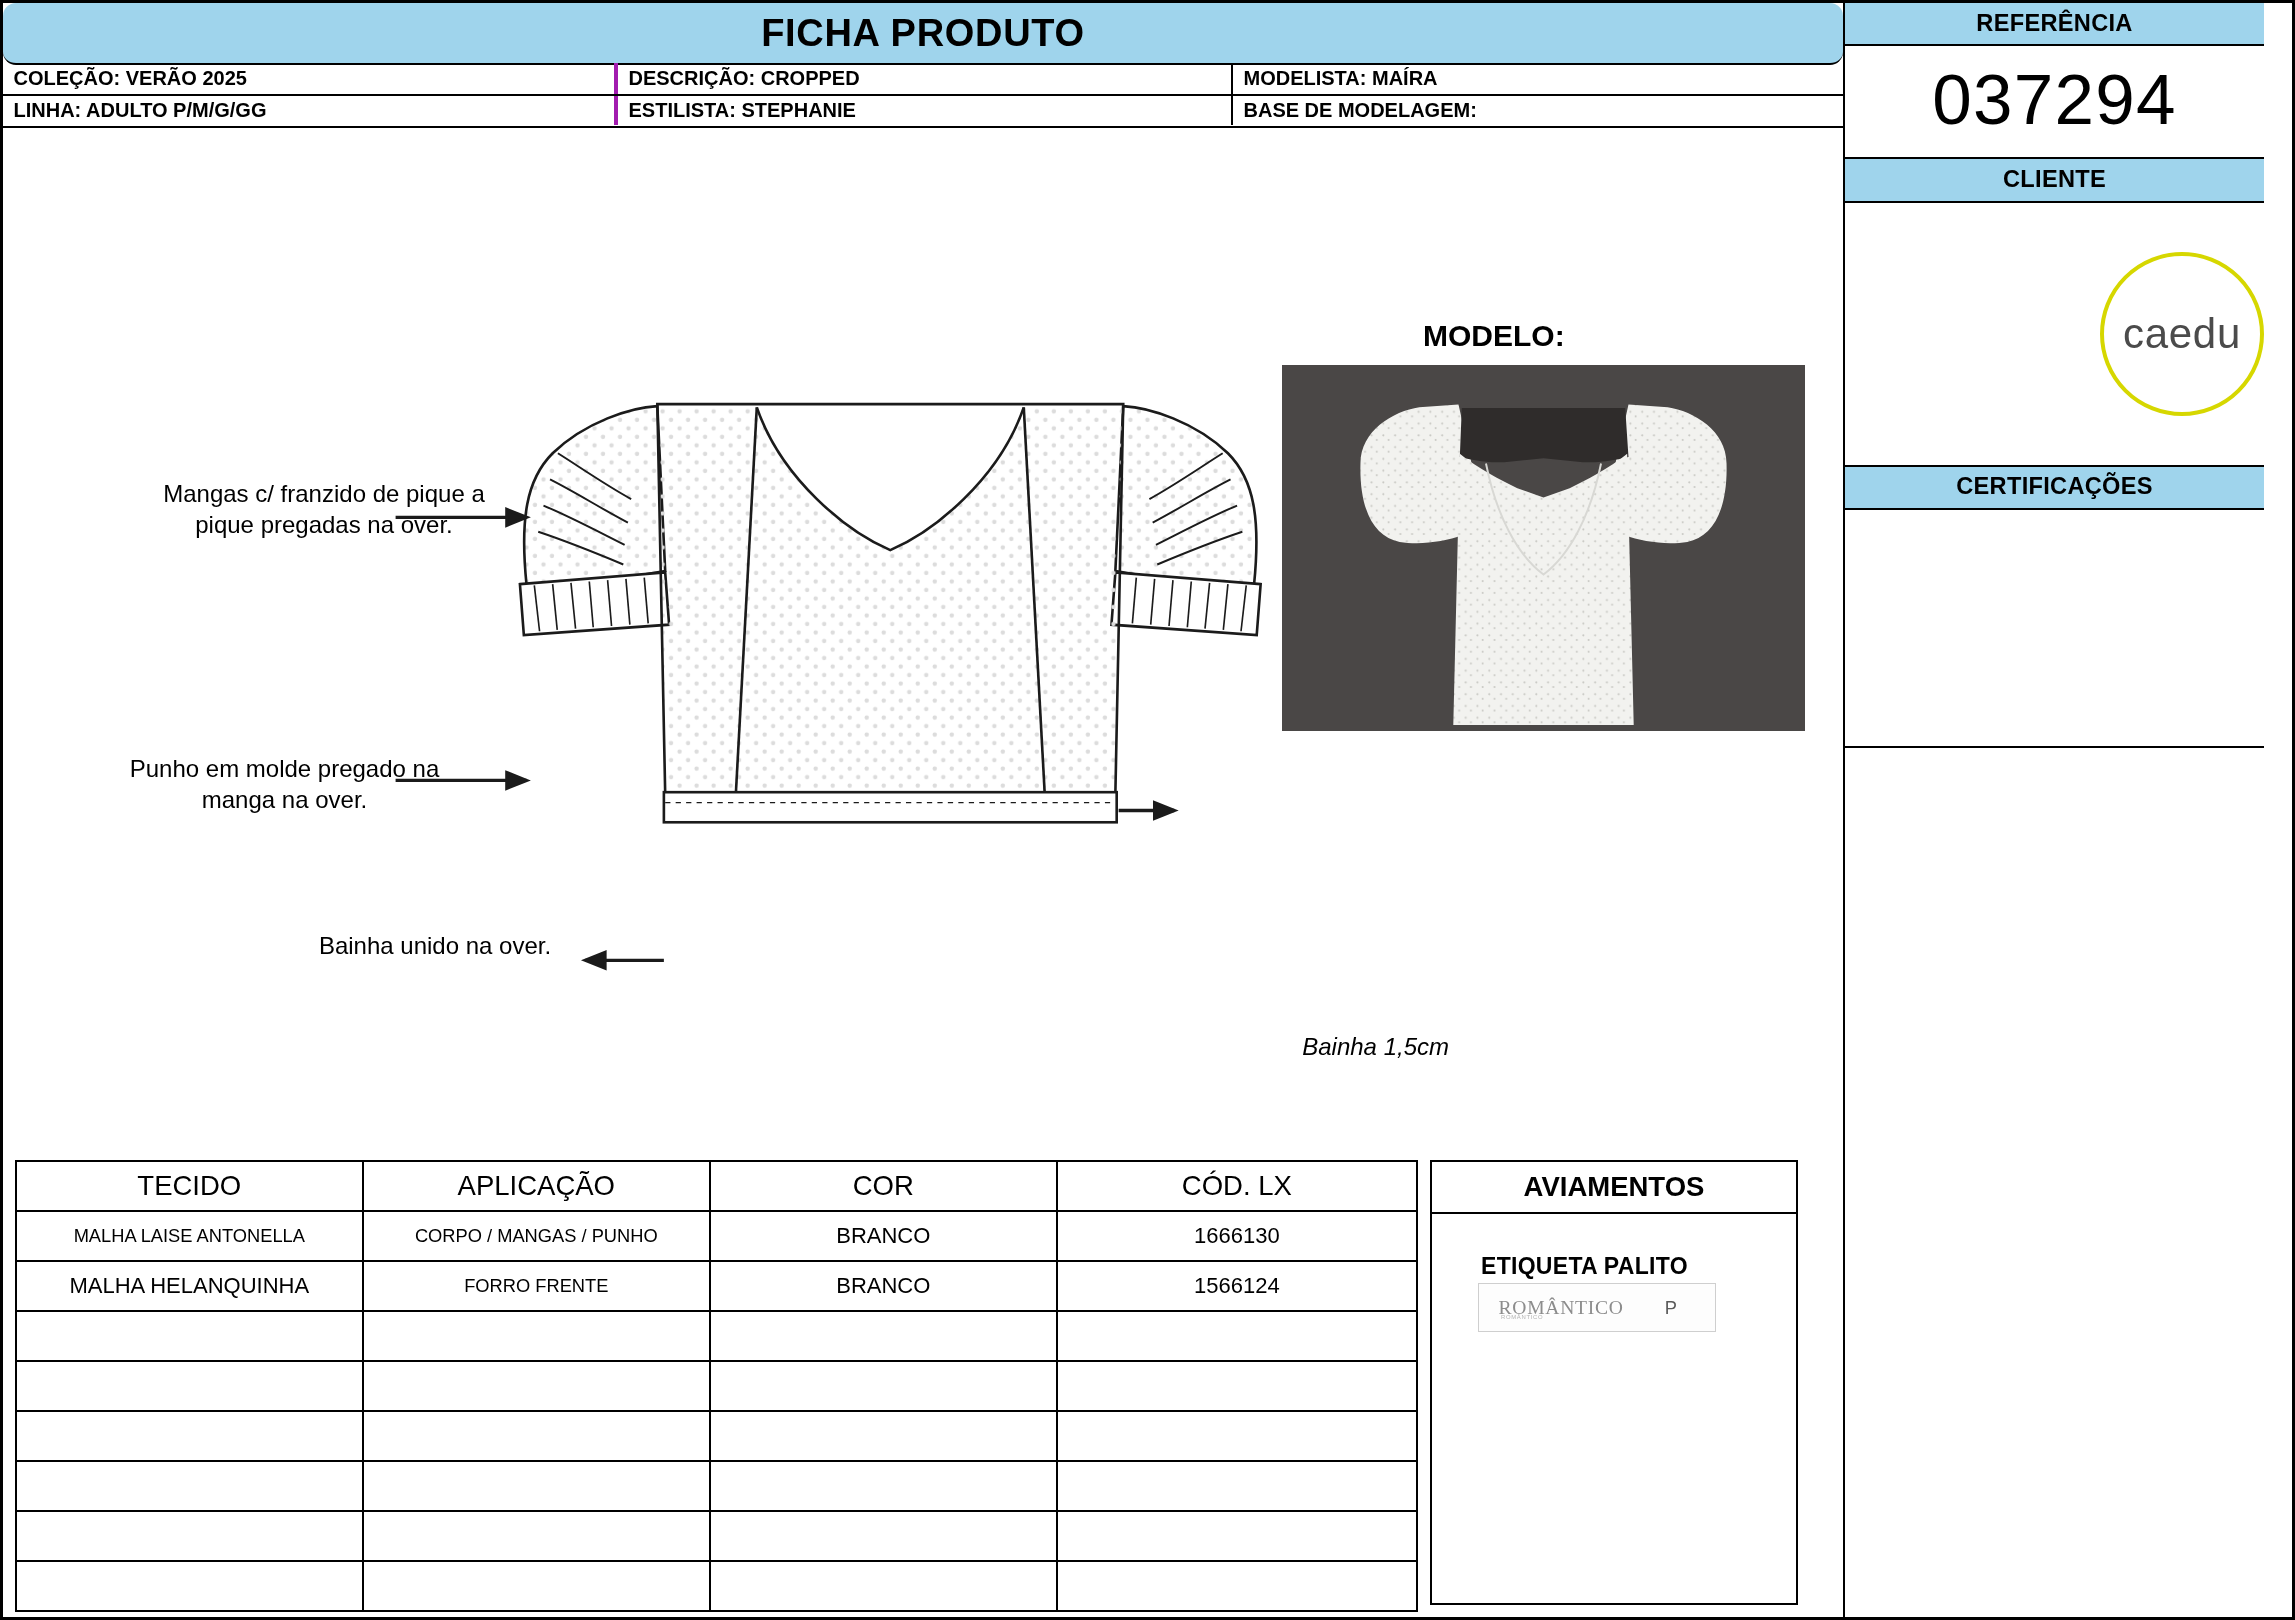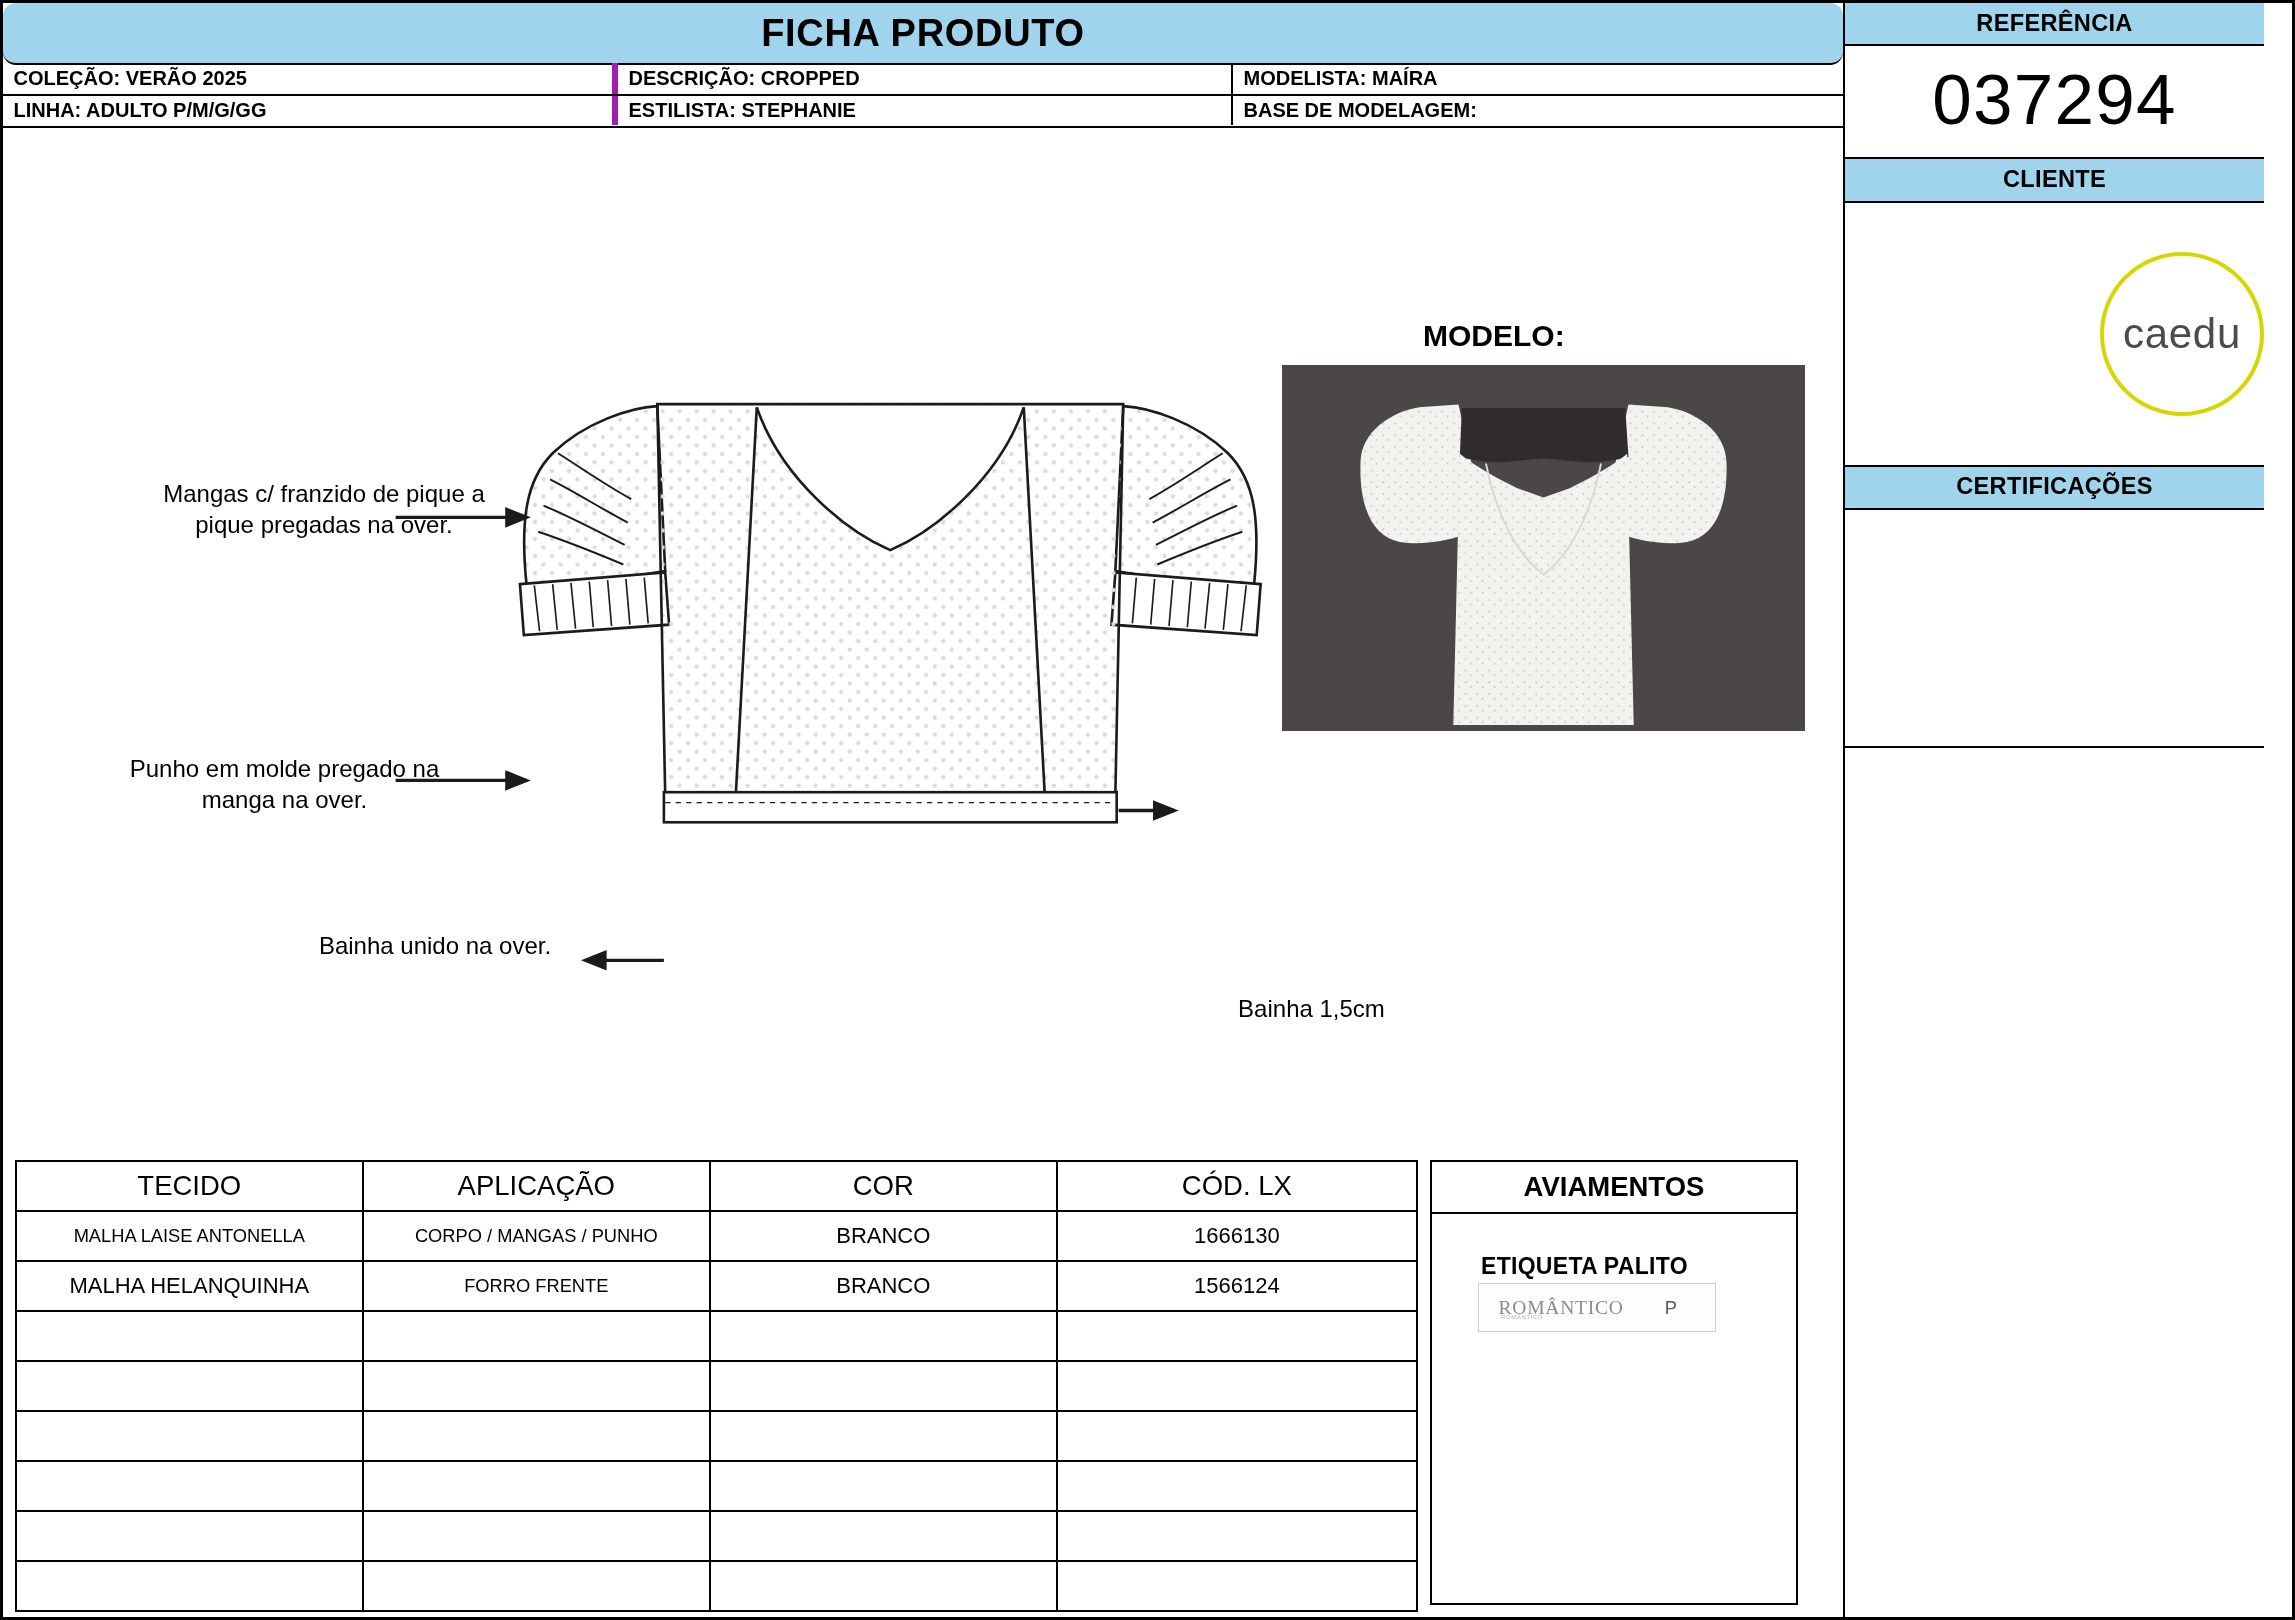--- a/index.html
+++ b/index.html
@@ -59,21 +59,21 @@
   .info-cell {
     display: flex;
     align-items: center;
     padding-left: 10.5px;
     font-size: 20px;
     font-weight: bold;
     box-sizing: border-box;
     overflow: hidden;
     white-space: nowrap;
   }
-  .cell-a { width: 615px; border-right: 6px solid #a21caf; }
+  .cell-a { width: 615px; border-right: 4px solid #a21caf; }
   .cell-b { width: 615px; border-right: 2px solid #000; }
   .cell-c { width: 610px; }
 
   
   .right-col {
     position: absolute;
     left: 1840px;
     top: 0;
     width: 421px;
     height: 1614px;
@@ -140,21 +140,21 @@
   .note {
     position: absolute;
     font-size: 24px;
     line-height: 1.28;
     text-align: center;
     color: #000;
   }
   .note-1 { left: 151px; top: 353px; width: 340px; }
   .note-2 { left: 118px; top: 628px; width: 327px; }
   .note-3 { left: 301px; top: 805px; width: 262px; }
-  .note-4 { left: 1171px; top: 868px; width: 275px; text-align: center; }
+  .note-4 { left: 1171px; top: 906px; width: 275px; text-align: right; font-style: italic; }
 
   .modelo-label {
     position: absolute;
     left: 1420px;
     top: 193px;
     font-size: 30px;
     font-weight: bold;
   }
 
   .photo {

